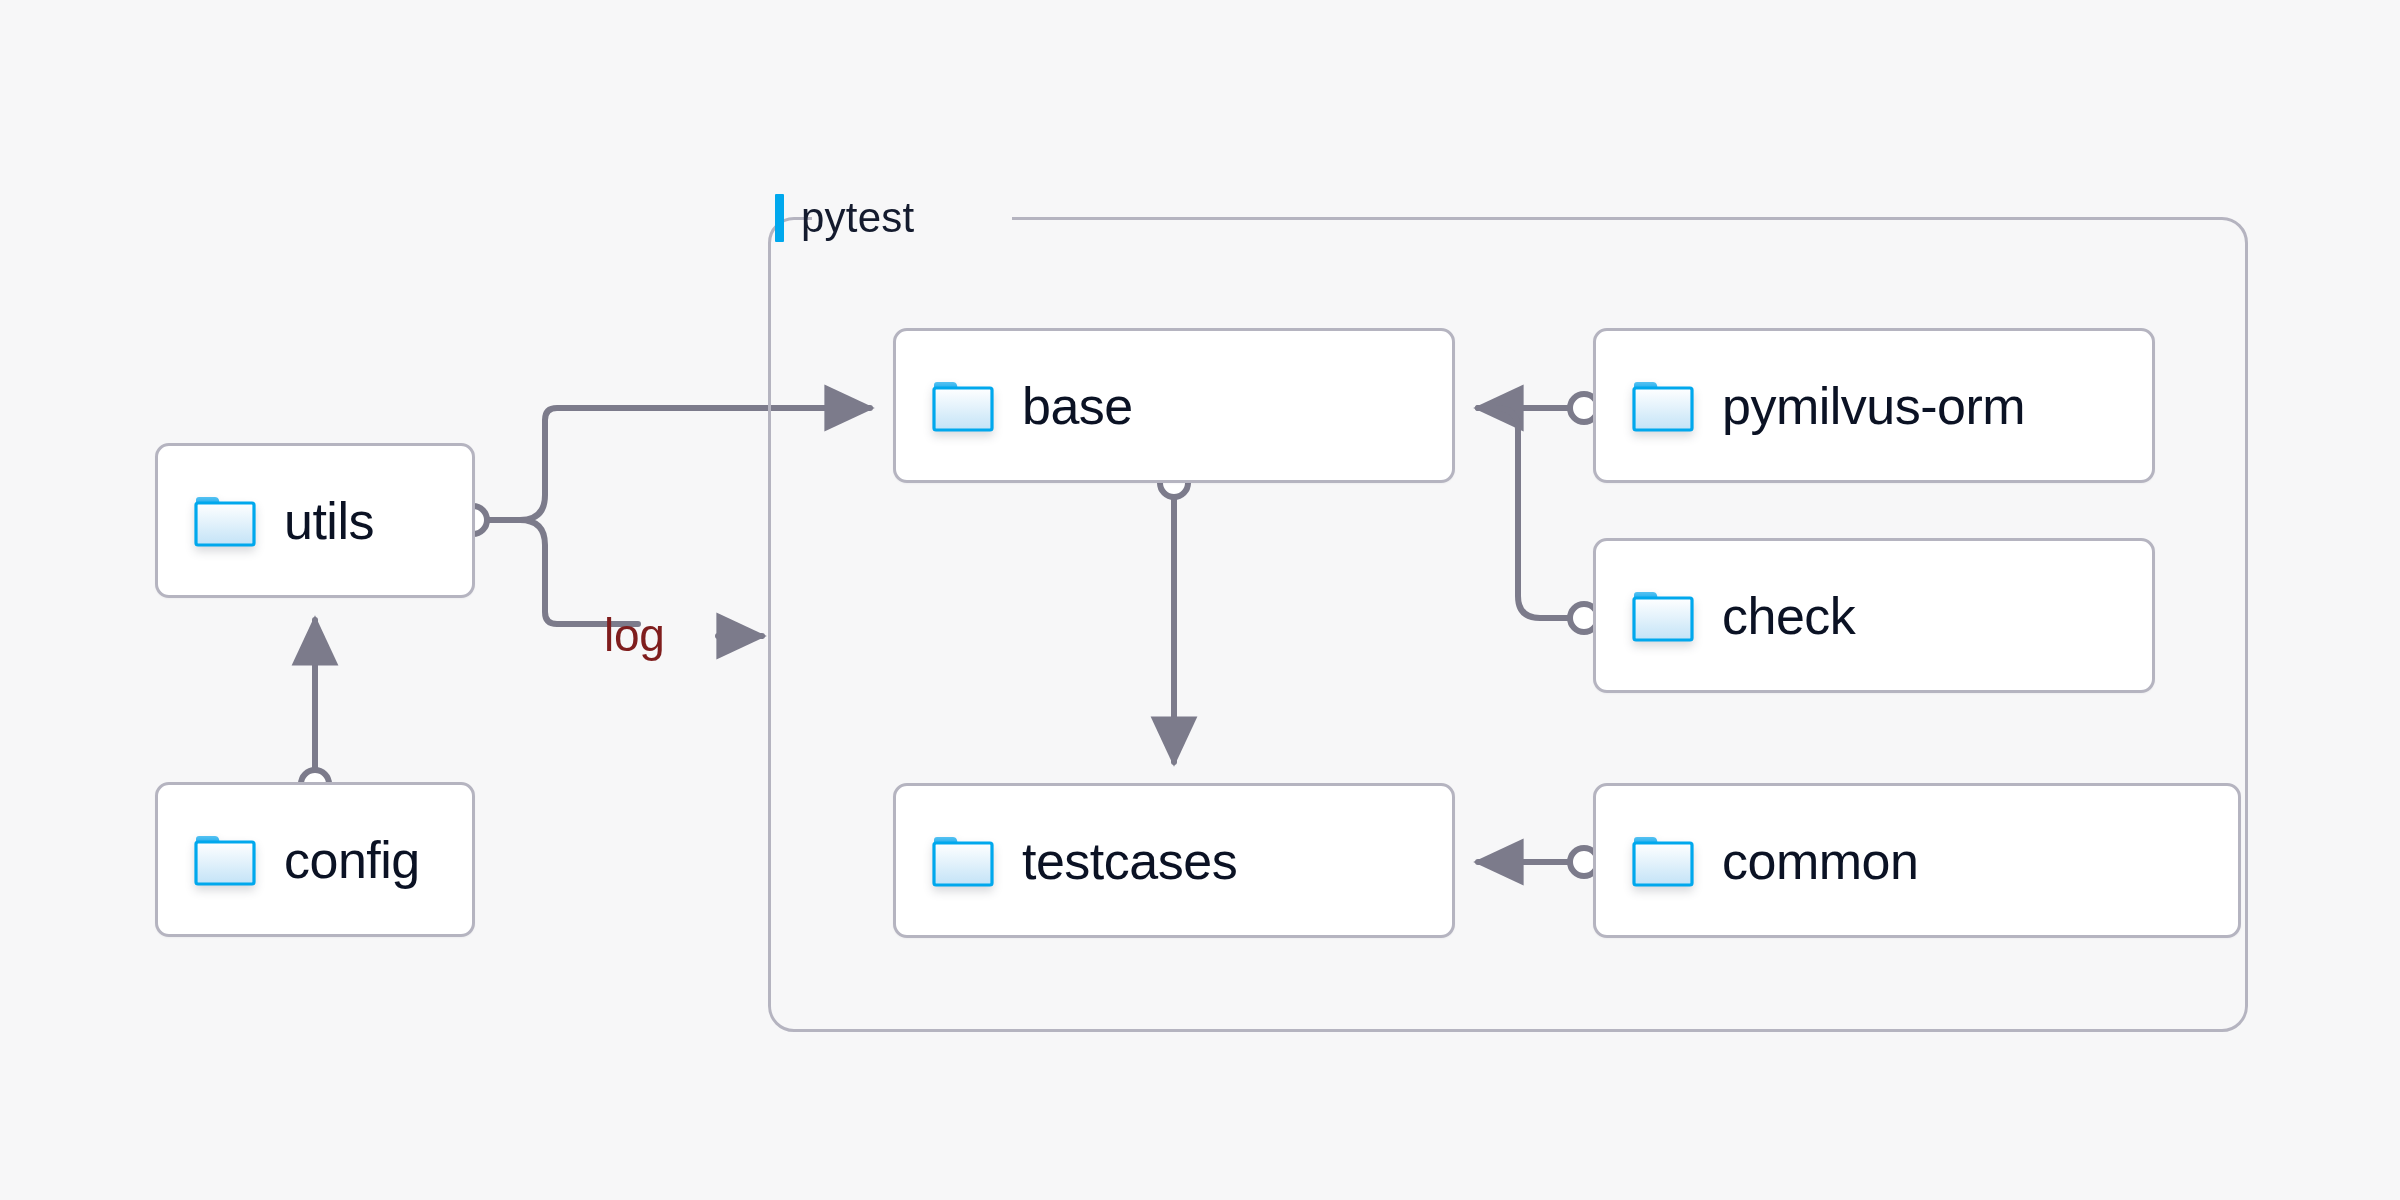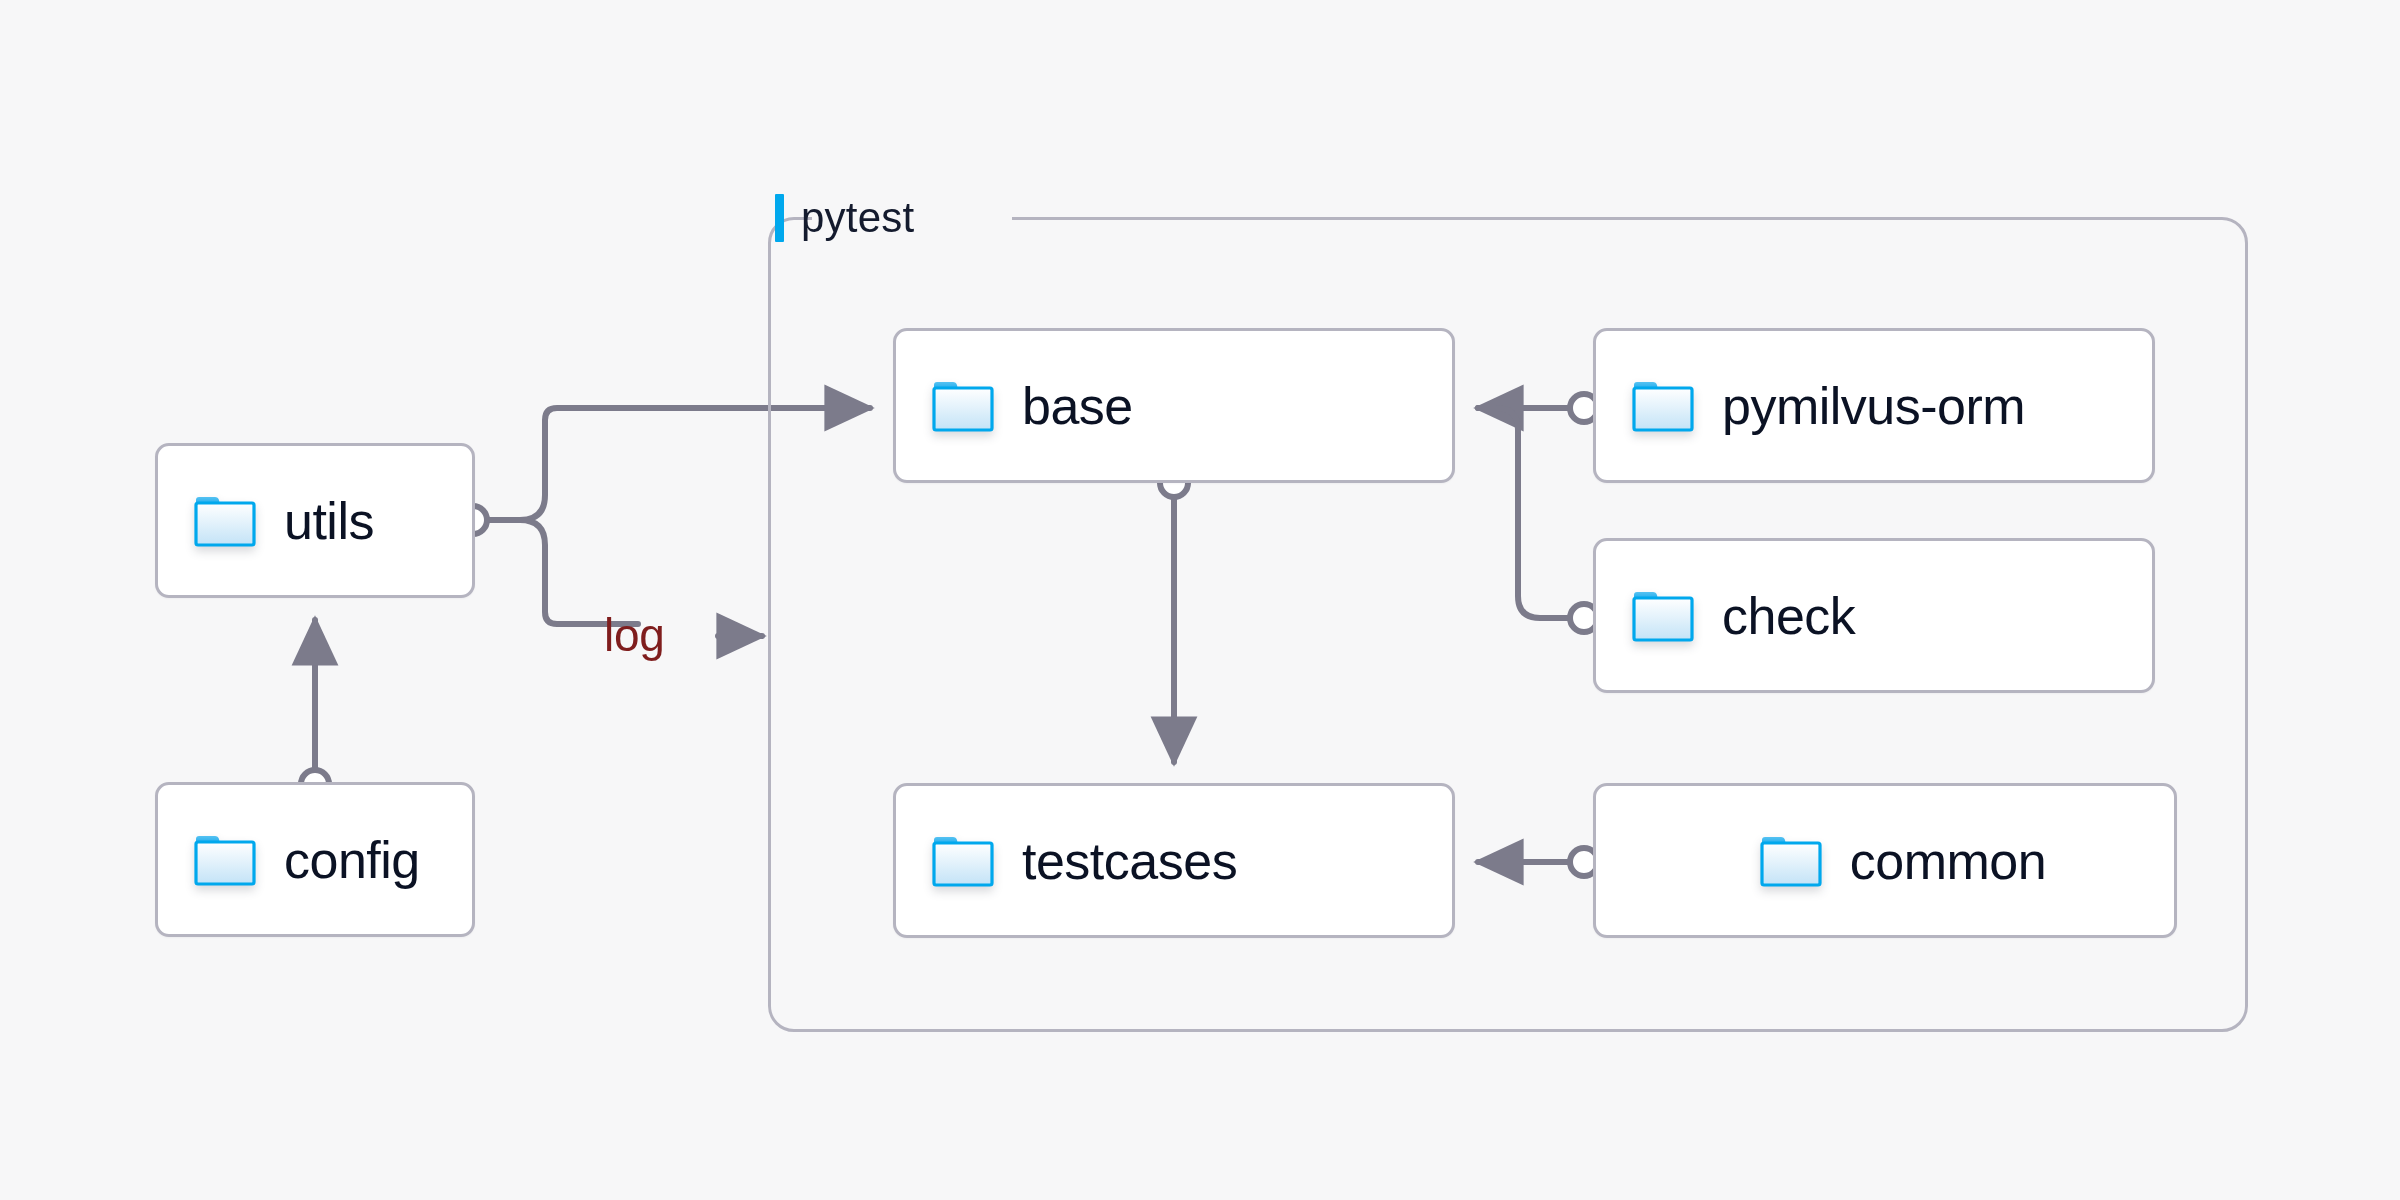--- a/index.html
+++ b/index.html
@@ -215,21 +215,21 @@
       <span class="folder-icon">
         <svg width="62" height="52" viewBox="0 0 62 52">
           <path d="M2,10 L2,5 Q2,2 5,2 L21,2 Q24,2 25,5 L26,10 Z" fill="url(#folderTabGrad)"></path>
           <rect x="2" y="8" width="58" height="42" rx="2" fill="url(#folderGrad)" stroke="#00a8ed" stroke-width="3.2"></rect>
         </svg>
       </span>
       <span class="node-label">check</span>
     </div>
   </div>
 
-  <div class="node" style="left:1593px; top:783px; width:584px; height:155px;justify-content:center;">
+  <div class="node" style="left:1593px; top:783px; width:648px; height:155px;">
     <div class="node-inner">
       <span class="folder-icon">
         <svg width="62" height="52" viewBox="0 0 62 52">
           <path d="M2,10 L2,5 Q2,2 5,2 L21,2 Q24,2 25,5 L26,10 Z" fill="url(#folderTabGrad)"></path>
           <rect x="2" y="8" width="58" height="42" rx="2" fill="url(#folderGrad)" stroke="#00a8ed" stroke-width="3.2"></rect>
         </svg>
       </span>
       <span class="node-label">common</span>
     </div>
   </div>

